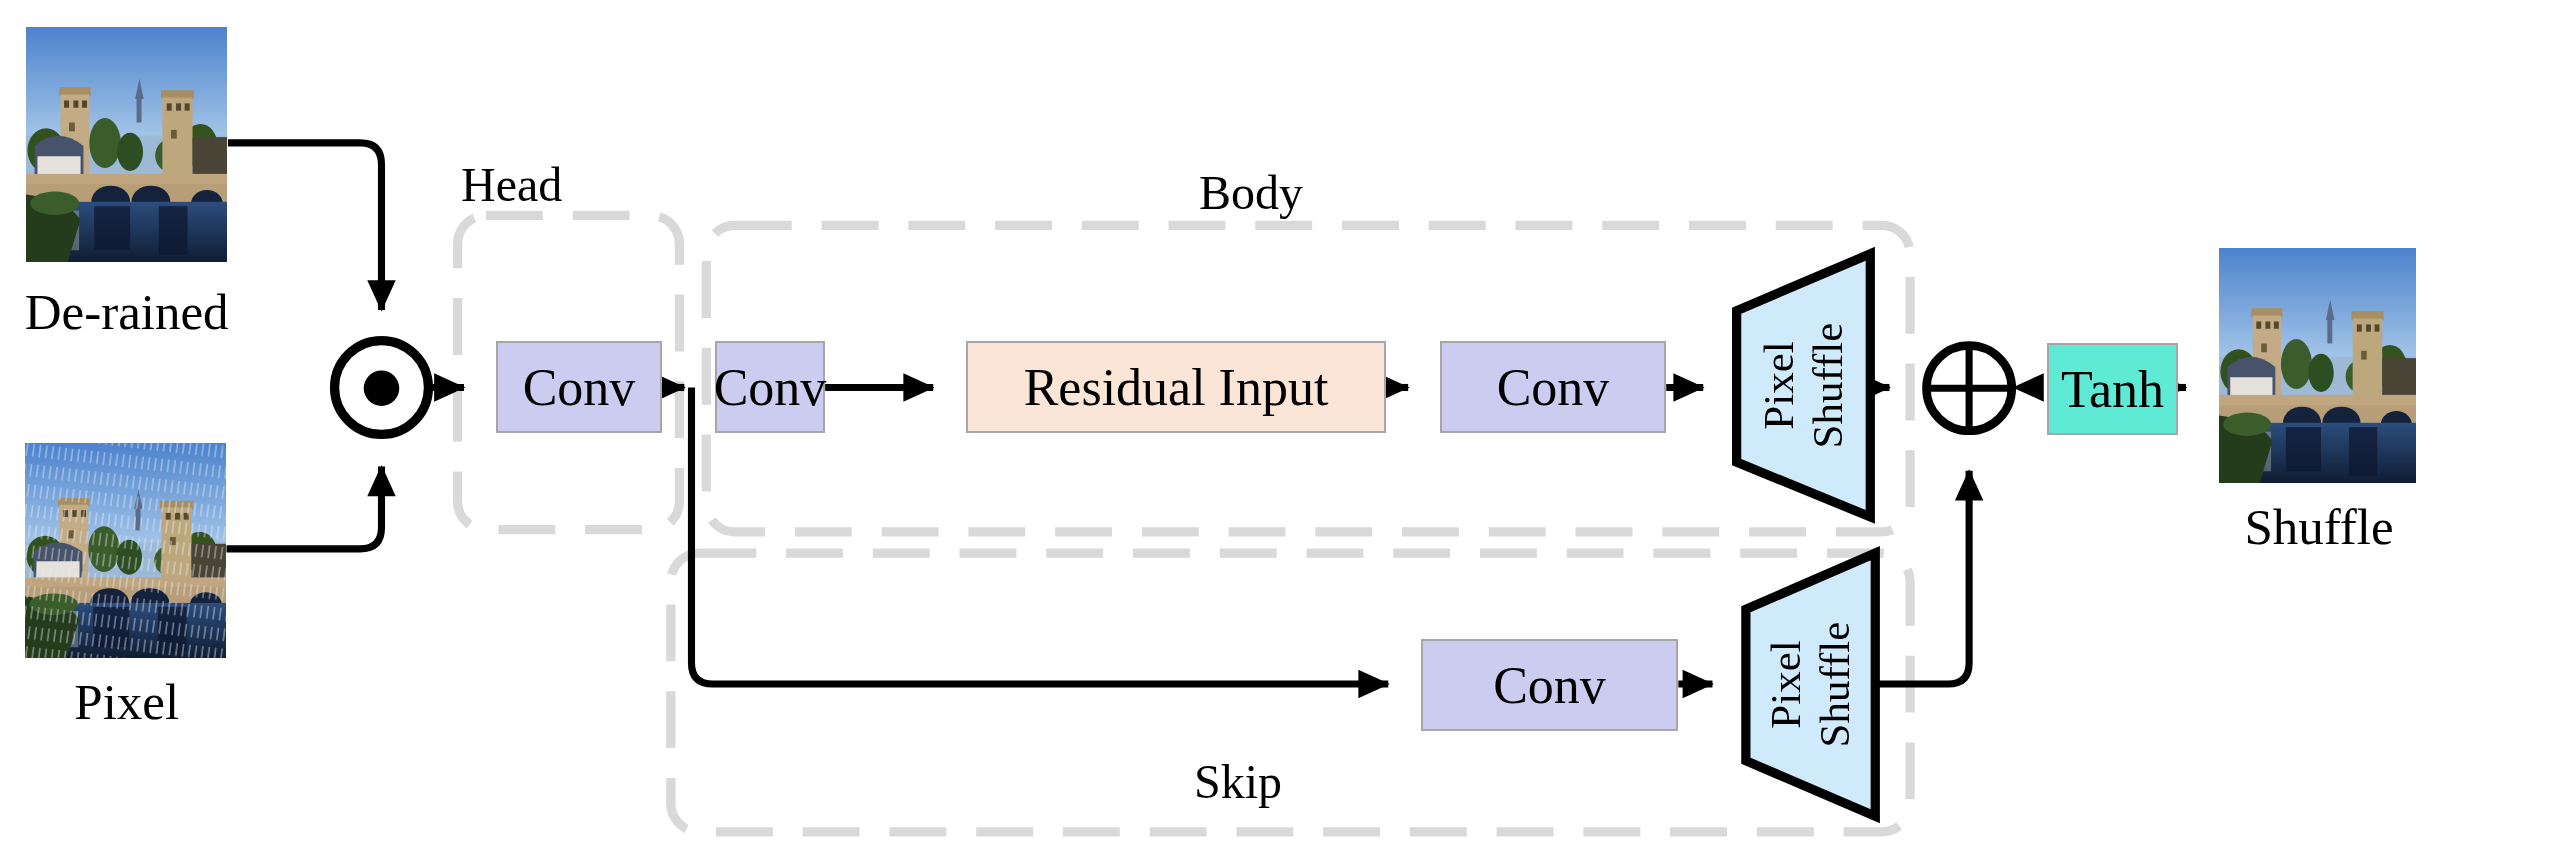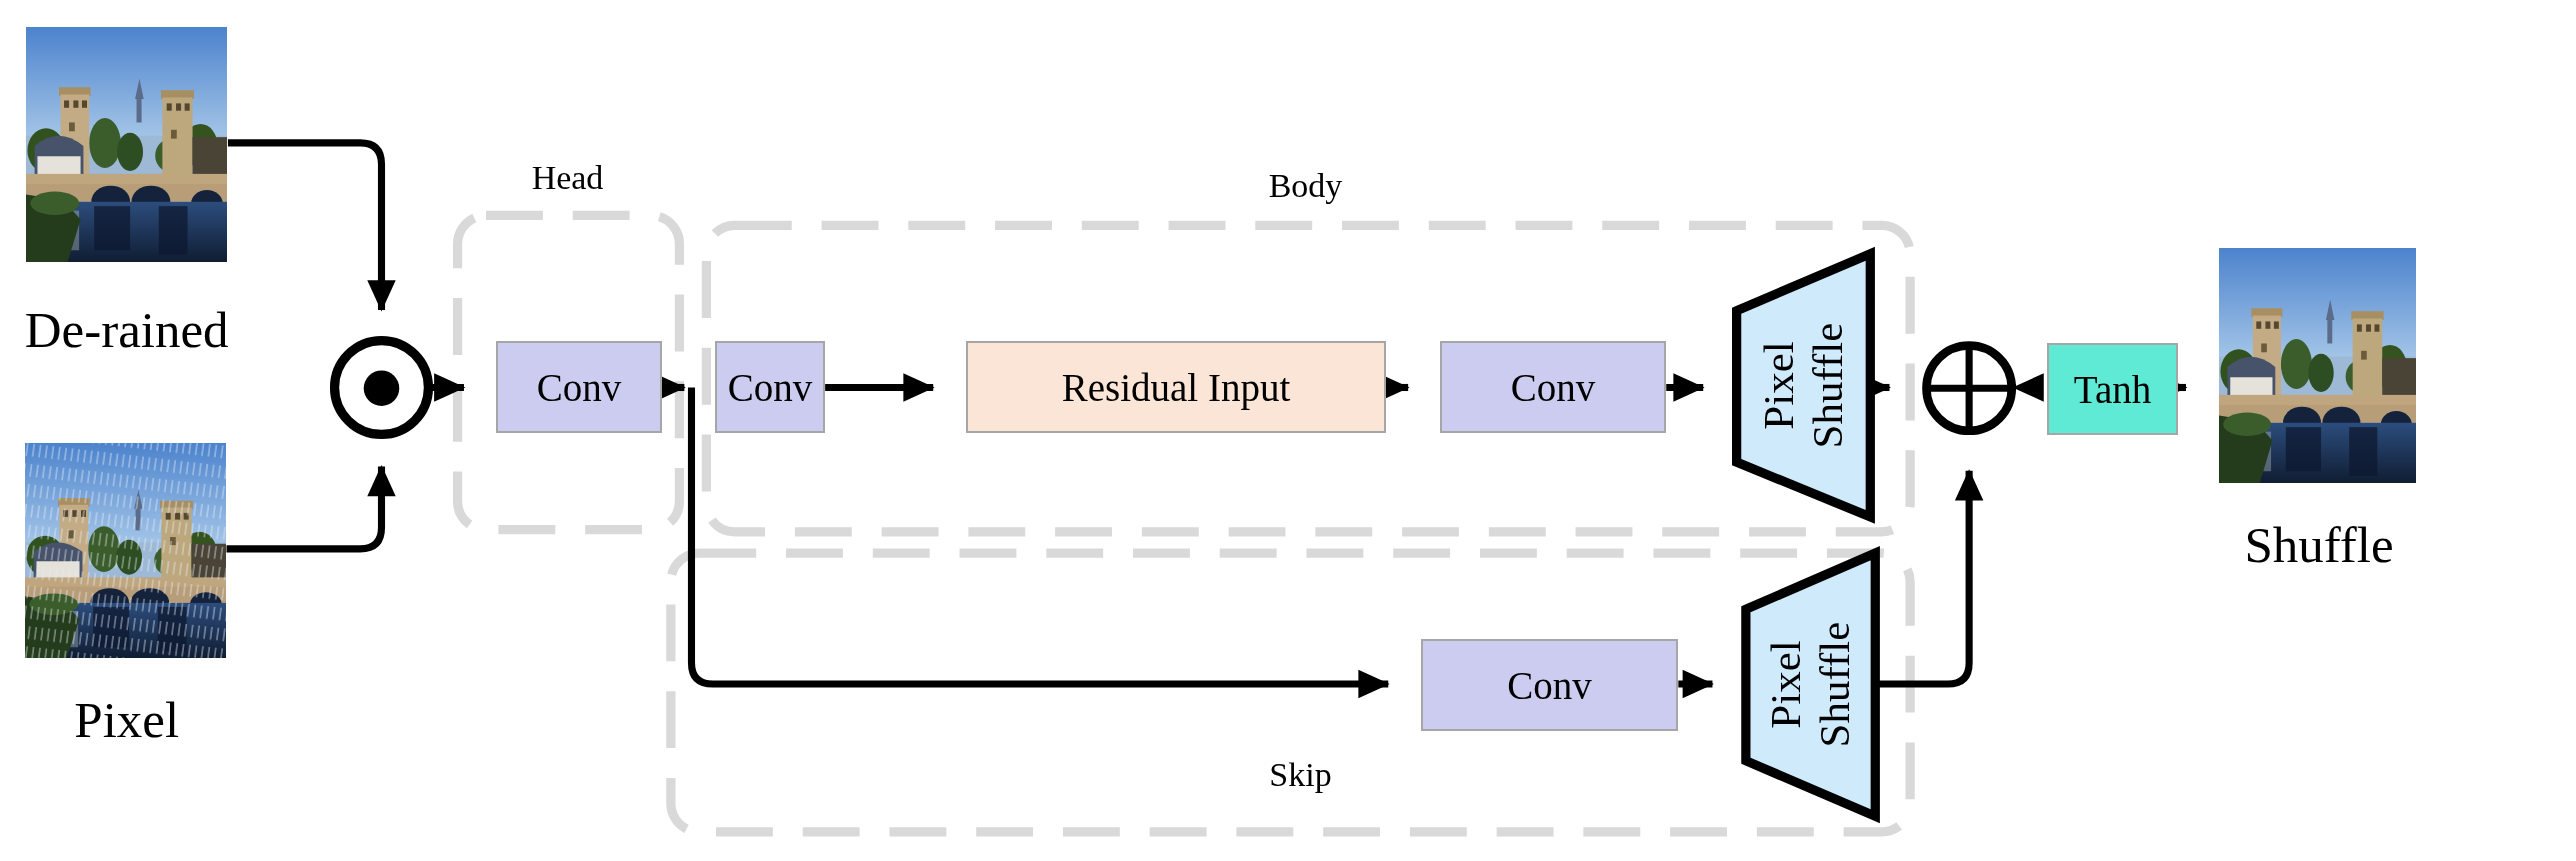--- a/index.html
+++ b/index.html
@@ -12,31 +12,31 @@
     overflow:hidden;
   }
   .wires{position:absolute;left:0;top:0;width:2576px;height:861px;}
   .photo{position:absolute;overflow:hidden;}
   .photo svg{display:block;width:100%;height:100%;}
   .block{
     position:absolute;
     display:flex;align-items:center;justify-content:center;
     box-sizing:border-box;
     border:2.8px solid #a6a6a6;
-    font-size:39px;
+    font-size:52px;
     white-space:nowrap;
   }
   .conv{background:#ccccf0;}
   .residual{background:#fbe5d6;}
   .tanh{background:#5eead4;}
   .io-label{
-    position:absolute;text-align:center;font-size:51px;line-height:1;margin-top:18px;
+    position:absolute;text-align:center;font-size:51px;line-height:1;
   }
   .group-label{
-    position:absolute;text-align:center;font-size:34px;line-height:1;
+    position:absolute;font-size:48px;line-height:1;
   }
   .ps-label{
     position:absolute;width:171px;height:107px;
     display:flex;flex-direction:column;align-items:center;justify-content:center;
     font-size:43px;line-height:1.12;text-align:center;
     transform:rotate(-90deg);
     white-space:nowrap;
   }
 </style>
 </head>

